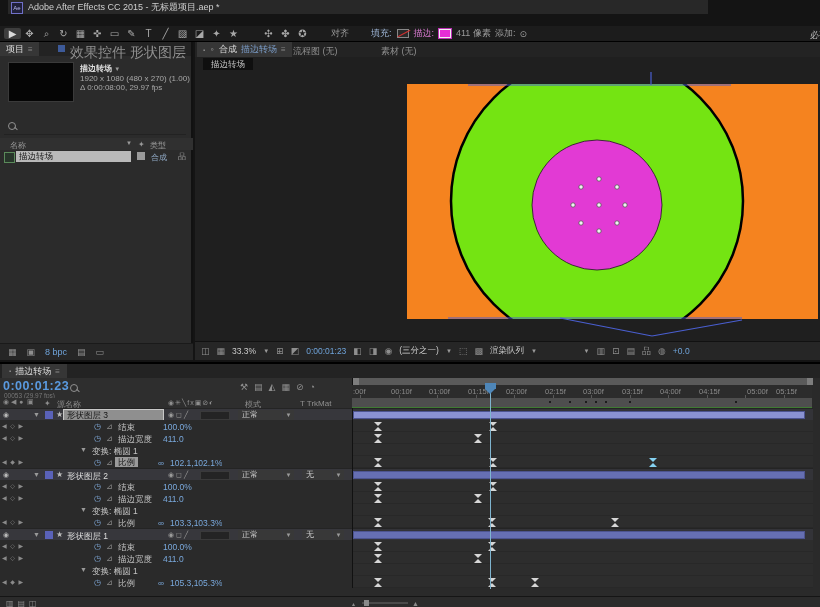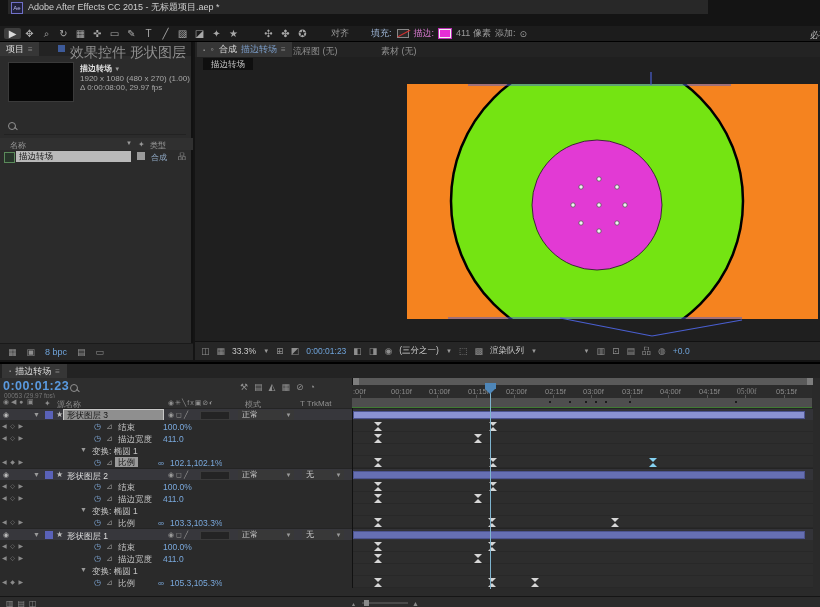--- a/index.html
+++ b/index.html
@@ -315,21 +315,21 @@
       <span class="rlabel" style="left:1px;">:00f</span>
       <span class="rlabel" style="left:39px;">00:10f</span>
       <span class="rlabel" style="left:77px;">01:00f</span>
       <span class="rlabel" style="left:116px;">01:15f</span>
       <span class="rlabel" style="left:154px;">02:00f</span>
       <span class="rlabel" style="left:193px;">02:15f</span>
       <span class="rlabel" style="left:231px;">03:00f</span>
       <span class="rlabel" style="left:270px;">03:15f</span>
       <span class="rlabel" style="left:308px;">04:00f</span>
       <span class="rlabel" style="left:347px;">04:15f</span>
-      <span class="rlabel" style="left:385px;font-family:Liberation Serif, serif;">05:00f</span>
+      <span class="rlabel" style="left:395px;">05:00f</span>
       <span class="rlabel" style="left:424px;">05:15f</span>
       <span class="rtick" style="left:8px;"></span>
         <span class="rtick" style="left:47px;"></span>
       <span class="rtick" style="left:85px;"></span>
         <span class="rtick" style="left:124px;"></span>
       <span class="rtick" style="left:162px;"></span>
         <span class="rtick" style="left:201px;"></span>
       <span class="rtick" style="left:239px;"></span>
         <span class="rtick" style="left:278px;"></span>
       <span class="rtick" style="left:316px;"></span>

